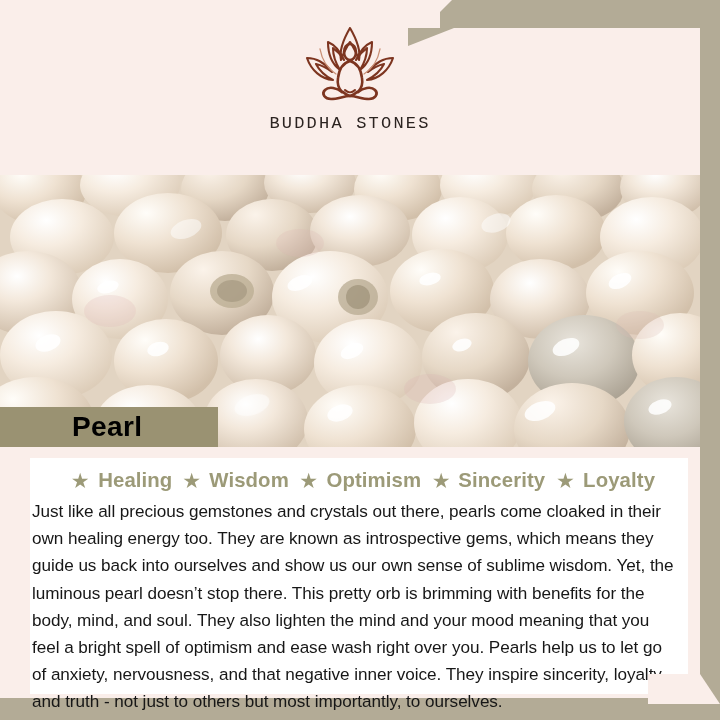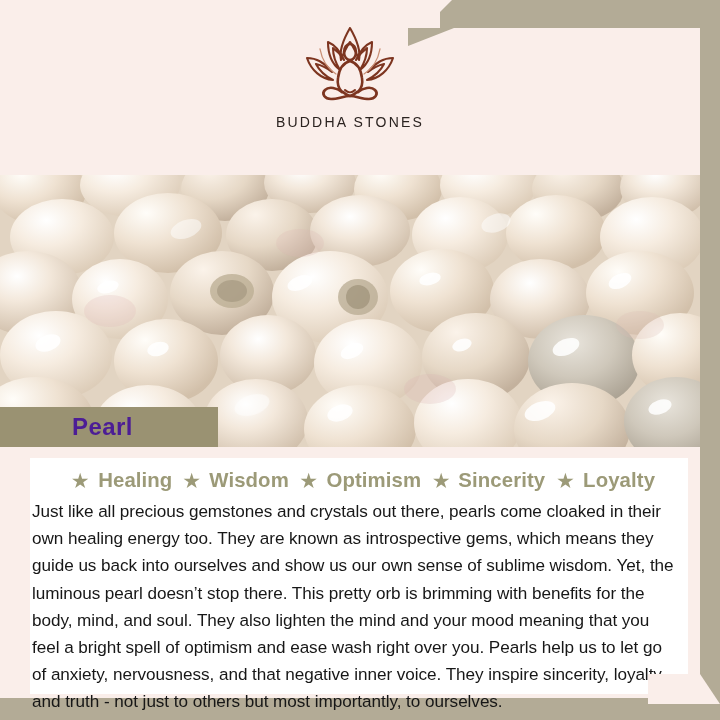--- a/index.html
+++ b/index.html
@@ -72,22 +72,22 @@
     left: 0; top: 22px;
     width: 700px;
     text-align: center;
   }
   .logo-mark {
     display: block;
     margin: 0 auto;
   }
   .logo-text {
     margin-top: 2px;
-    font-family: Liberation Sans, sans-serif;
-    font-size: 14px;
+    font-family: Liberation Mono, monospace;
+    font-size: 17px;
     letter-spacing: 2.2px;
     color: #2b2320;
     font-weight: 400;
   }
 
   
   .title-banner {
     position: absolute;
     left: 150px; top: 127px;
     width: 428px; height: 48px;
@@ -119,23 +119,23 @@
   .stone-label-bar {
     position: absolute;
     left: 0; bottom: 0;
     width: 218px; height: 40px;
     background: #9a9272;
     display: flex;
     align-items: center;
   }
   .stone-label-text {
     margin-left: 72px;
-    color: #4c1d95;
+    color: #000000;
     font-weight: bold;
-    font-size: 24px;
+    font-size: 28px;
     letter-spacing: 0.4px;
     text-align: center;
   }
 
   
   .content-panel {
     position: absolute;
     left: 30px; top: 458px;
     width: 658px;
     height: 236px;

